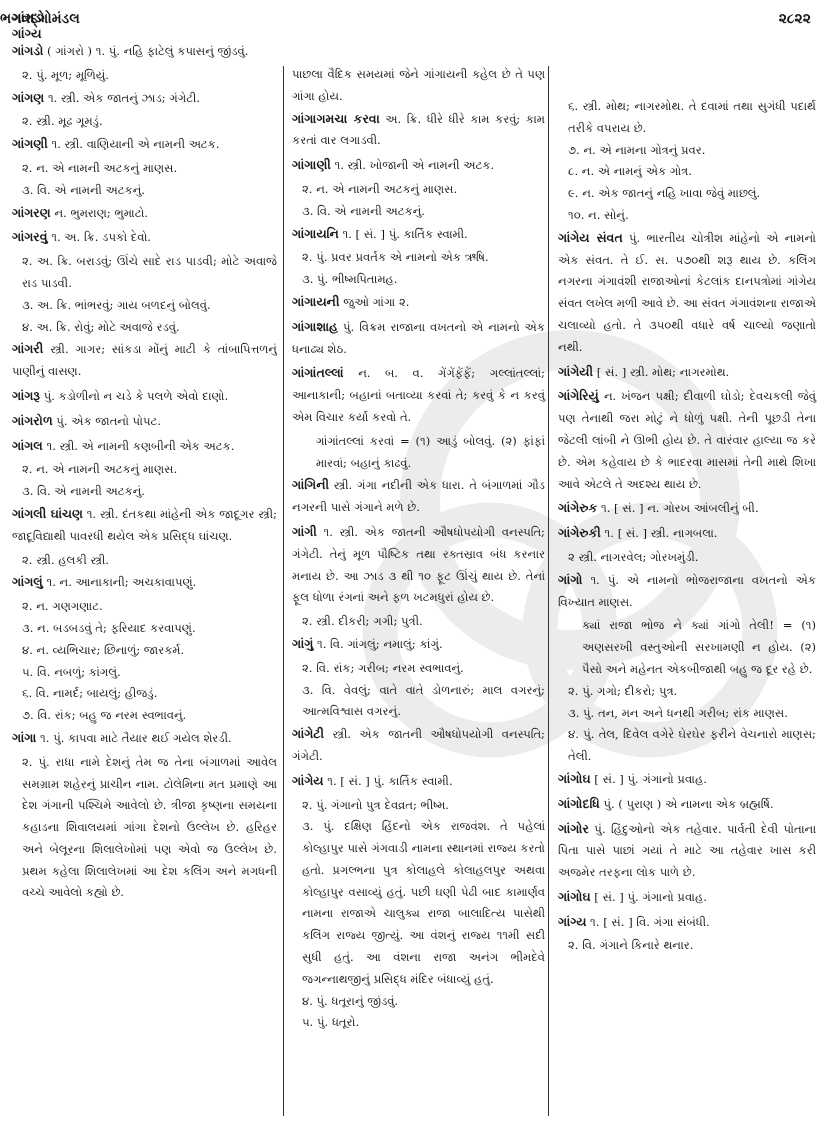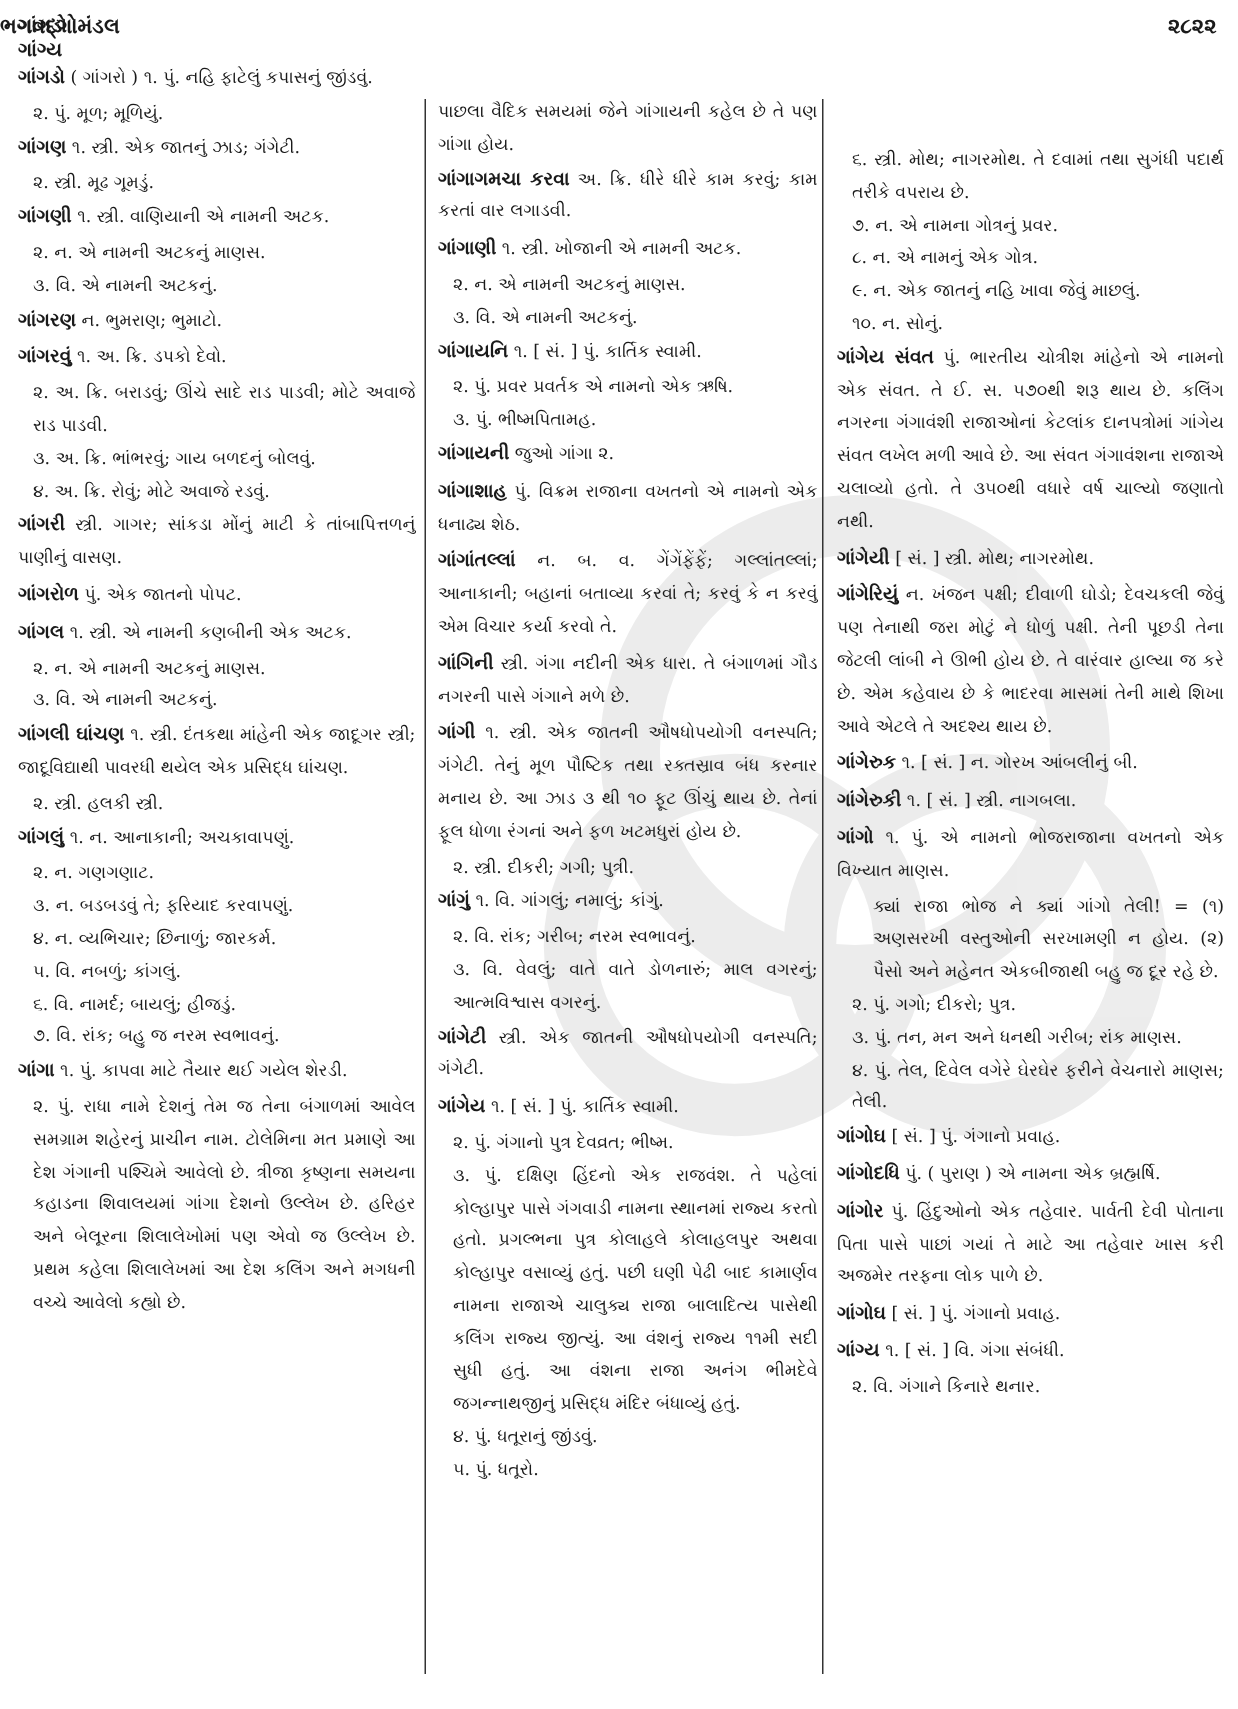--- a/index.html
+++ b/index.html
@@ -61,20 +61,21 @@
     <p class="sense">૨. સ્ત્રી. મૂઢ ગૂમડું.</p>
     <p class="entry"><span class="hw">ગાંગણી</span> <span>૧. સ્ત્રી. વાણિયાની એ નામની અટક.</span></p>
     <p class="sense">૨. ન. એ નામની અટકનું માણસ.</p>
     <p class="sense">૩. વિ. એ નામની અટકનું.</p>
     <p class="entry"><span class="hw">ગાંગરણ</span> <span>ન. ભુમરાણ; ભુમાટો.</span></p>
     <p class="entry"><span class="hw">ગાંગરવું</span> <span>૧. અ. ક્રિ. ડપકો દેવો.</span></p>
     <p class="sense">૨. અ. ક્રિ. બરાડવું; ઊંચે સાદે રાડ પાડવી; મોટે અવાજે રાડ પાડવી.</p>
     <p class="sense">૩. અ. ક્રિ. ભાંભરવું; ગાય બળદનું બોલવું.</p>
     <p class="sense">૪. અ. ક્રિ. રોવું; મોટે અવાજે રડવું.</p>
     <p class="entry"><span class="hw">ગાંગરી</span> <span>સ્ત્રી. ગાગર; સાંકડા મોંનું માટી કે તાંબાપિત્તળનું પાણીનું વાસણ.</span></p>
+    <p class="entry"><span class="hw">ગાંગરૂ</span> <span>પું. કડોળીનો ન ચડે કે પલળે એવો દાણો.</span></p>
     <p class="entry"><span class="hw">ગાંગરોળ</span> <span>પું. એક જાતનો પોપટ.</span></p>
     <p class="entry"><span class="hw">ગાંગલ</span> <span>૧. સ્ત્રી. એ નામની કણબીની એક અટક.</span></p>
     <p class="sense">૨. ન. એ નામની અટકનું માણસ.</p>
     <p class="sense">૩. વિ. એ નામની અટકનું.</p>
     <p class="entry"><span class="hw">ગાંગલી ઘાંચણ</span> <span>૧. સ્ત્રી. દંતકથા માંહેની એક જાદૂગર સ્ત્રી; જાદૂવિદ્યાથી પાવરધી થયેલ એક પ્રસિદ્ધ ઘાંચણ.</span></p>
     <p class="sense">૨. સ્ત્રી. હલકી સ્ત્રી.</p>
     <p class="entry"><span class="hw">ગાંગલું</span> <span>૧. ન. આનાકાની; અચકાવાપણું.</span></p>
     <p class="sense">૨. ન. ગણગણાટ.</p>
     <p class="sense">૩. ન. બડબડવું તે; ફરિયાદ કરવાપણું.</p>
     <p class="sense">૪. ન. વ્યભિચાર; છિનાળું; જારકર્મ.</p>
@@ -89,20 +90,21 @@
     <p class="entry"><span class="hw">ગાંગાગમચા કરવા</span> <span>અ. ક્રિ. ધીરે ધીરે કામ કરવું; કામ કરતાં વાર લગાડવી.</span></p>
     <p class="entry"><span class="hw">ગાંગાણી</span> <span>૧. સ્ત્રી. ખોજાની એ નામની અટક.</span></p>
     <p class="sense">૨. ન. એ નામની અટકનું માણસ.</p>
     <p class="sense">૩. વિ. એ નામની અટકનું.</p>
     <p class="entry"><span class="hw">ગાંગાયનિ</span> <span>૧. [ સં. ] પું. કાર્તિક સ્વામી.</span></p>
     <p class="sense">૨. પું. પ્રવર પ્રવર્તક એ નામનો એક ઋષિ.</p>
     <p class="sense">૩. પું. ભીષ્મપિતામહ.</p>
     <p class="entry"><span class="hw">ગાંગાયની</span> <span>જુઓ ગાંગા ૨.</span></p>
     <p class="entry"><span class="hw">ગાંગાશાહ</span> <span>પું. વિક્રમ રાજાના વખતનો એ નામનો એક ધનાઢ્ય શેઠ.</span></p>
     <p class="entry"><span class="hw">ગાંગાંતલ્લાં</span> <span>ન. બ. વ. ગેંગેંફેંફેં; ગલ્લાંતલ્લાં; આનાકાની; બહાનાં બતાવ્યા કરવાં તે; કરવું કે ન કરવું એમ વિચાર કર્યા કરવો તે.</span></p>
+    <p class="idiom">ગાંગાંતલ્લાં કરવાં = (૧) આડું બોલવું. (૨) ફાંફાં મારવાં; બહાનું કાઢવું.</p>
     <p class="entry"><span class="hw">ગાંગિની</span> <span>સ્ત્રી. ગંગા નદીની એક ધારા. તે બંગાળમાં ગૌડ નગરની પાસે ગંગાને મળે છે.</span></p>
     <p class="entry"><span class="hw">ગાંગી</span> <span>૧. સ્ત્રી. એક જાતની ઔષધોપયોગી વનસ્પતિ; ગંગેટી. તેનું મૂળ પૌષ્ટિક તથા રક્તસ્રાવ બંધ કરનાર મનાય છે. આ ઝાડ ૩ થી ૧૦ ફૂટ ઊંચું થાય છે. તેનાં ફૂલ ધોળા રંગનાં અને ફળ ખટમધુરાં હોય છે.</span></p>
     <p class="sense">૨. સ્ત્રી. દીકરી; ગગી; પુત્રી.</p>
     <p class="entry"><span class="hw">ગાંગું</span> <span>૧. વિ. ગાંગલું; નમાલું; કાંગું.</span></p>
     <p class="sense">૨. વિ. રાંક; ગરીબ; નરમ સ્વભાવનું.</p>
     <p class="sense">૩. વિ. વેવલું; વાતે વાતે ડોળનારું; માલ વગરનું; આત્મવિશ્વાસ વગરનું.</p>
     <p class="entry"><span class="hw">ગાંગેટી</span> <span>સ્ત્રી. એક જાતની ઔષધોપયોગી વનસ્પતિ; ગંગેટી.</span></p>
     <p class="entry"><span class="hw">ગાંગેય</span> <span>૧. [ સં. ] પું. કાર્તિક સ્વામી.</span></p>
     <p class="sense">૨. પું. ગંગાનો પુત્ર દેવવ્રત; ભીષ્મ.</p>
     <p class="sense">૩. પું. દક્ષિણ હિંદનો એક રાજવંશ. તે પહેલાં કોલ્હાપુર પાસે ગંગવાડી નામના સ્થાનમાં રાજ્ય કરતો હતો. પ્રગલ્ભના પુત્ર કોલાહલે કોલાહલપુર અથવા કોલ્હાપુર વસાવ્યું હતું. પછી ઘણી પેઢી બાદ કામાર્ણવ નામના રાજાએ ચાલુક્ય રાજા બાલાદિત્ય પાસેથી કલિંગ રાજ્ય જીત્યું. આ વંશનું રાજ્ય ૧૧મી સદી સુધી હતું. આ વંશના રાજા અનંગ ભીમદેવે જગન્નાથજીનું પ્રસિદ્ધ મંદિર બંધાવ્યું હતું.</p>
@@ -113,20 +115,21 @@
     <p class="sense">૬. સ્ત્રી. મોથ; નાગરમોથ. તે દવામાં તથા સુગંધી પદાર્થ તરીકે વપરાય છે.</p>
     <p class="sense">૭. ન. એ નામના ગોત્રનું પ્રવર.</p>
     <p class="sense">૮. ન. એ નામનું એક ગોત્ર.</p>
     <p class="sense">૯. ન. એક જાતનું નહિ ખાવા જેવું માછલું.</p>
     <p class="sense">૧૦. ન. સોનું.</p>
     <p class="entry"><span class="hw">ગાંગેય સંવત</span> <span>પું. ભારતીય ચોત્રીશ માંહેનો એ નામનો એક સંવત. તે ઈ. સ. ૫૭૦થી શરૂ થાય છે. કલિંગ નગરના ગંગાવંશી રાજાઓનાં કેટલાંક દાનપત્રોમાં ગાંગેય સંવત લખેલ મળી આવે છે. આ સંવત ગંગાવંશના રાજાએ ચલાવ્યો હતો. તે ૩૫૦થી વધારે વર્ષ ચાલ્યો જણાતો નથી.</span></p>
     <p class="entry"><span class="hw">ગાંગેયી</span> <span>[ સં. ] સ્ત્રી. મોથ; નાગરમોથ.</span></p>
     <p class="entry"><span class="hw">ગાંગેરિયું</span> <span>ન. ખંજન પક્ષી; દીવાળી ઘોડો; દેવચકલી જેવું પણ તેનાથી જરા મોટું ને ધોળું પક્ષી. તેની પૂછડી તેના જેટલી લાંબી ને ઊભી હોય છે. તે વારંવાર હાલ્યા જ કરે છે. એમ કહેવાય છે કે ભાદરવા માસમાં તેની માથે શિખા આવે એટલે તે અદશ્ય થાય છે.</span></p>
     <p class="entry"><span class="hw">ગાંગેરુક</span> <span>૧. [ સં. ] ન. ગોરખ આંબલીનું બી.</span></p>
     <p class="entry"><span class="hw">ગાંગેરુકી</span> <span>૧. [ સં. ] સ્ત્રી. નાગબલા.</span></p>
+    <p class="sense">૨ સ્ત્રી. નાગરવેલ; ગોરખમુંડી.</p>
     <p class="entry"><span class="hw">ગાંગો</span> <span>૧. પું. એ નામનો ભોજરાજાના વખતનો એક વિખ્યાત માણસ.</span></p>
     <p class="idiom">ક્યાં રાજા ભોજ ને ક્યાં ગાંગો તેલી! = (૧) અણસરખી વસ્તુઓની સરખામણી ન હોય. (૨) પૈસો અને મહેનત એકબીજાથી બહુ જ દૂર રહે છે.</p>
     <p class="sense">૨. પું. ગગો; દીકરો; પુત્ર.</p>
     <p class="sense">૩. પું. તન, મન અને ધનથી ગરીબ; રાંક માણસ.</p>
     <p class="sense">૪. પું. તેલ, દિવેલ વગેરે ઘેરઘેર ફરીને વેચનારો માણસ; તેલી.</p>
     <p class="entry"><span class="hw">ગાંગોઘ</span> <span>[ સં. ] પું. ગંગાનો પ્રવાહ.</span></p>
     <p class="entry"><span class="hw">ગાંગોદધિ</span> <span>પું. ( પુરાણ ) એ નામના એક બ્રહ્મર્ષિ.</span></p>
     <p class="entry"><span class="hw">ગાંગોર</span> <span>પું. હિંદુઓનો એક તહેવાર. પાર્વતી દેવી પોતાના પિતા પાસે પાછાં ગયાં તે માટે આ તહેવાર ખાસ કરી અજમેર તરફના લોક પાળે છે.</span></p>
     <p class="entry"><span class="hw">ગાંગોઘ</span> <span>[ સં. ] પું. ગંગાનો પ્રવાહ.</span></p>
     <p class="entry"><span class="hw">ગાંગ્ય</span> <span>૧. [ સં. ] વિ. ગંગા સંબંધી.</span></p>

